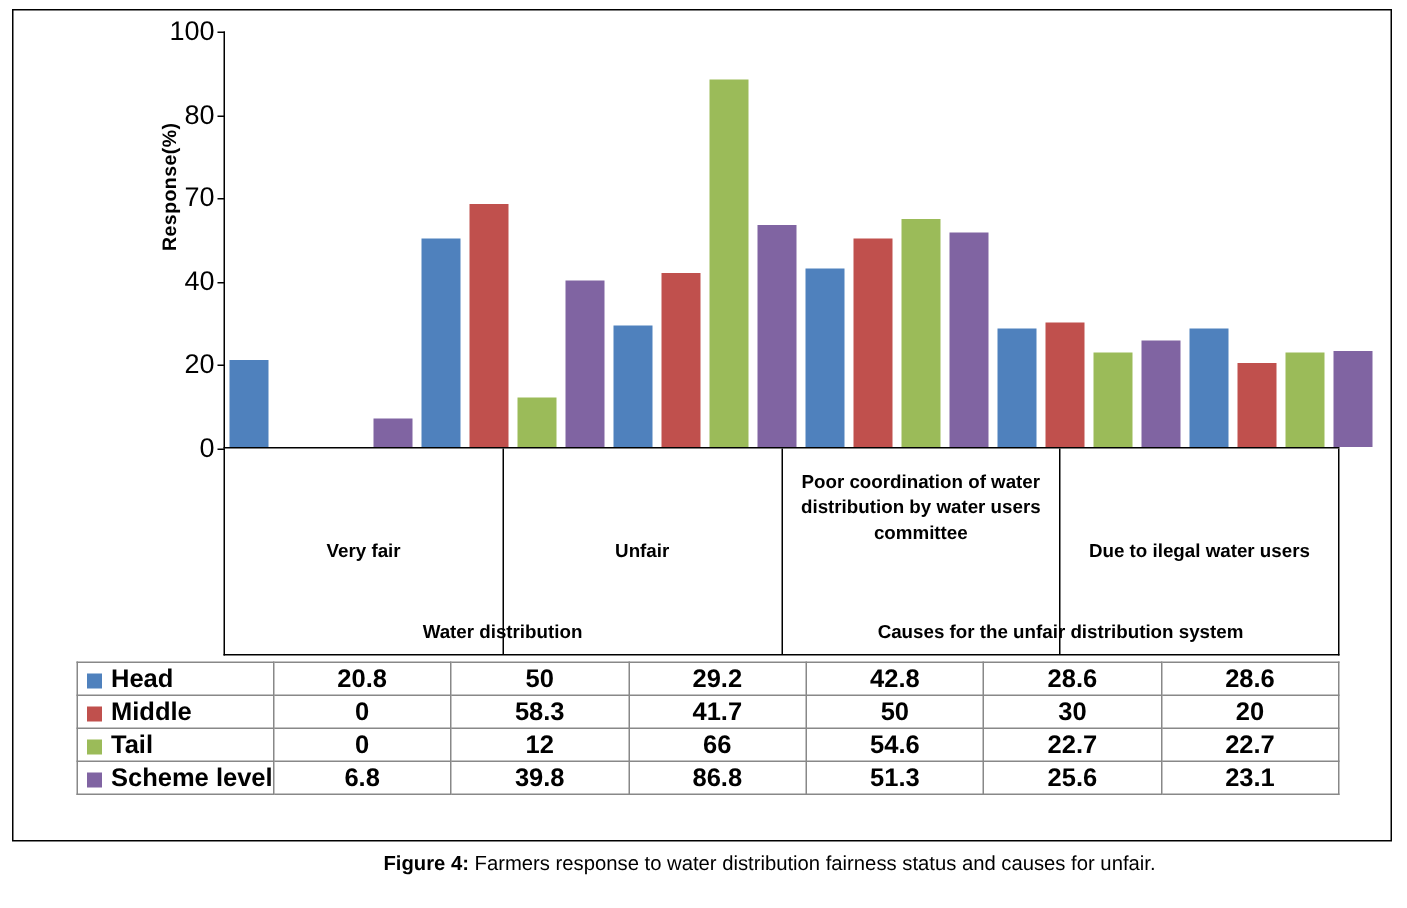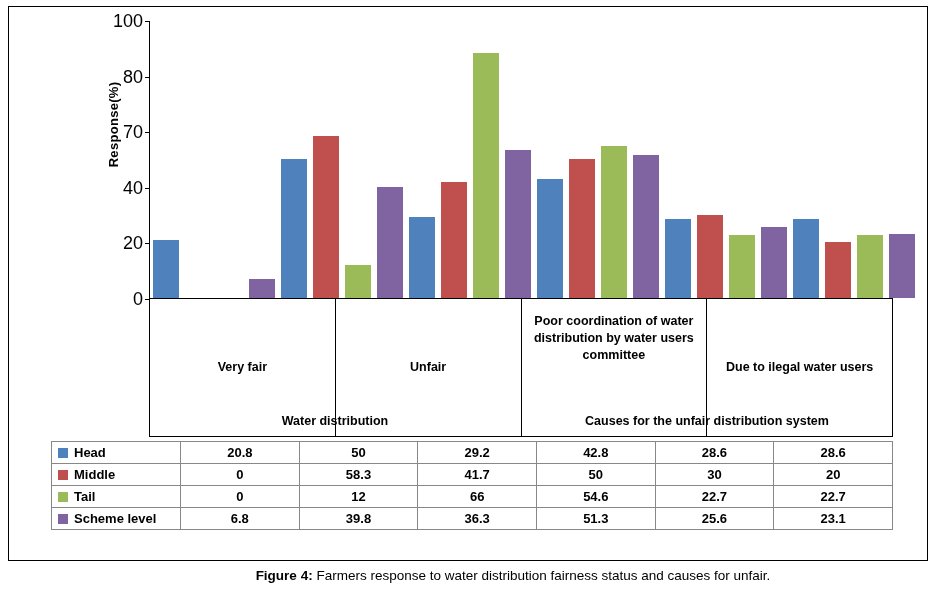--- a/index.html
+++ b/index.html
@@ -137,21 +137,21 @@
   }
   #super-left { width: 372px; }
   #super-right { width: 372px; }
   
   #data-table {
     position: absolute;
     left: 42px;
     top: 434px;
     width: 842px;
     border-collapse: collapse;
-    font-size: 13px;
+    font-size: 17px;
   }
   #data-table td {
     border: 1px solid #888;
     height: 21px;
     text-align: center;
     font-weight: bold;
     padding: 0;
   }
   #data-table td.series-name {
     text-align: left;
@@ -281,21 +281,21 @@
           <td>12</td>
           <td>66</td>
           <td>54.6</td>
           <td>22.7</td>
           <td>22.7</td>
         </tr>
         <tr>
           <td class="series-name"><span class="swatch" style="background: rgb(128, 100, 162);"></span><span>Scheme level</span></td>
           <td>6.8</td>
           <td>39.8</td>
-          <td>36.3</td>
+          <td>86.8</td>
           <td>51.3</td>
           <td>25.6</td>
           <td>23.1</td>
         </tr>
       </tbody>
   </table>
 </div>
 
 <div id="caption">
   <b>Figure 4:</b><span> Farmers response to water distribution fairness status and causes for unfair.</span>

